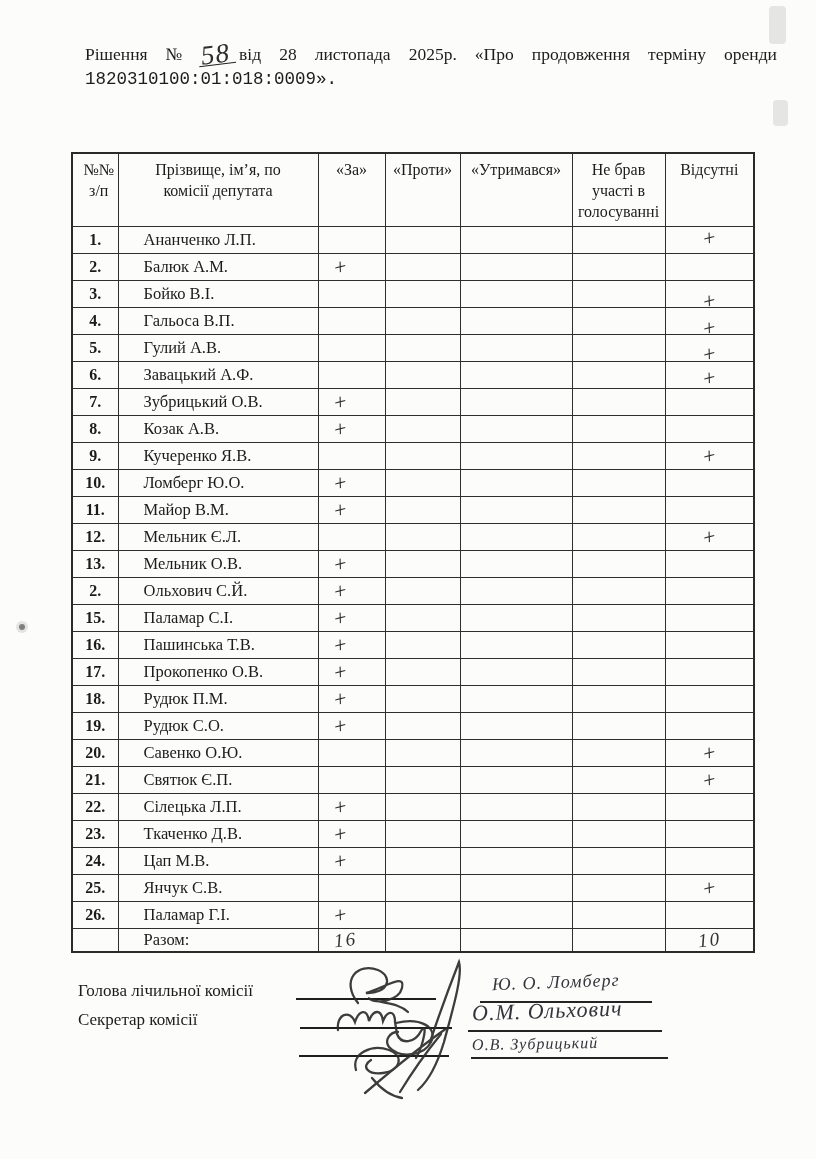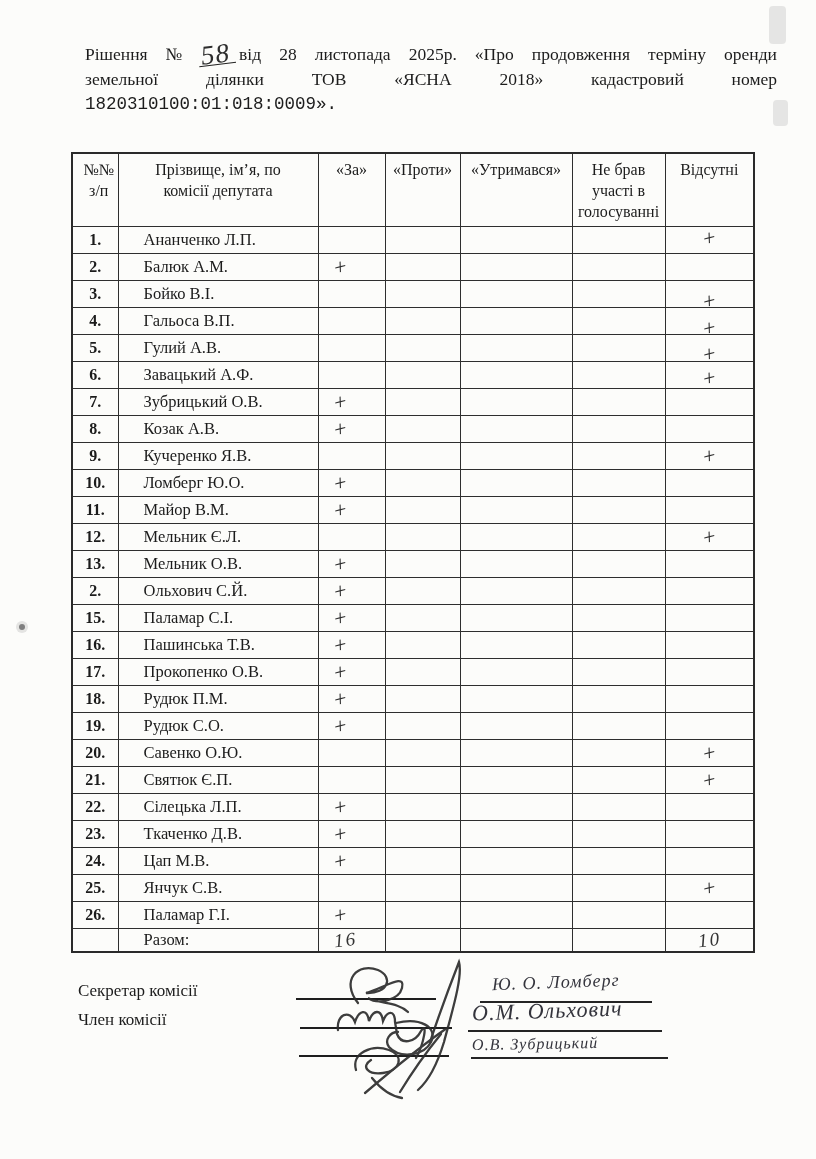--- a/index.html
+++ b/index.html
@@ -61,21 +61,20 @@
 
   svg.overlay { position:absolute; left:0; top:0; pointer-events:none; }
 </style>
 </head>
 <body>
 
 <div class="page">
 
   <div class="intro">
     <div class="jline"><span>Рішення №</span><span class="hw-num">58</span><span>від  28  листопада  2025р.  «Про  продовження  терміну  оренди</span></div>
-    <div class="jline">земельної ділянки ТОВ «ЯСНА 2018» кадастровий номер</div>
     <div class="lastline">1820310100:01:018:0009».</div>
   </div>
 
   <table class="votes">
     <colgroup>
       <col style="width:46px">
         <col style="width:200px">
         <col style="width:67px">
       <col style="width:75px">
         <col style="width:112px">
@@ -340,22 +339,22 @@
         <td class="vote za-cell"><span class="hw-total">16</span></td>
         <td class="vote"></td>
         <td class="vote"></td>
         <td class="vote"></td>
         <td class="vote abs-cell"><span class="hw-total">10</span></td>
       </tr>
     </tbody>
   </table>
 
   <div class="sig-roles">
+    <span class="sig-role">Голова лічильної комісії</span>
     <span class="sig-role">Секретар комісії</span>
-    <span class="sig-role">Член комісії</span>
   </div>
 
   <span class="hw-name n1">Ю. О. Ломберг</span>
   <span class="hw-name n2">О.М. Ольхович</span>
   <span class="hw-name n3">О.В. Зубрицький</span>
 
   <svg class="overlay" width="816" height="1159" viewBox="0 0 816 1159">
 
     <g stroke="#1e1e1e" stroke-width="2.2">
       <line x1="296" y1="999" x2="436" y2="999"></line>

